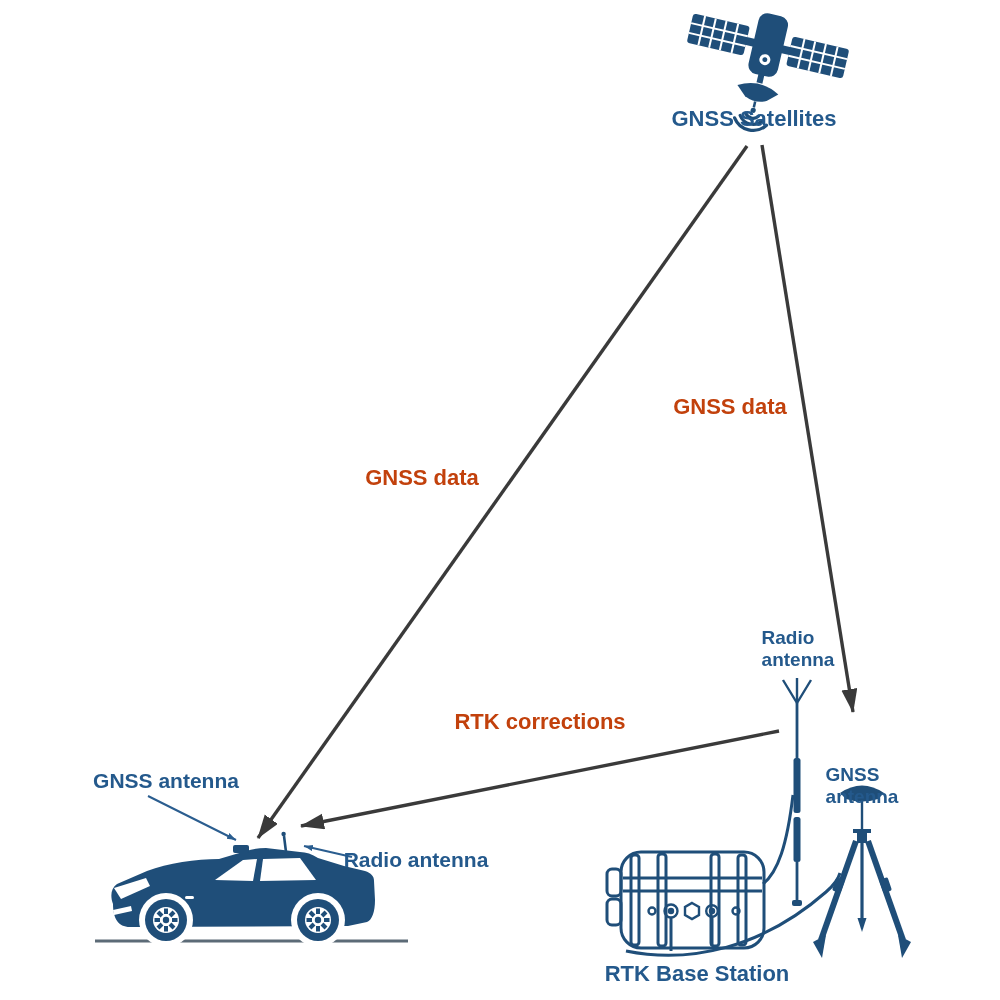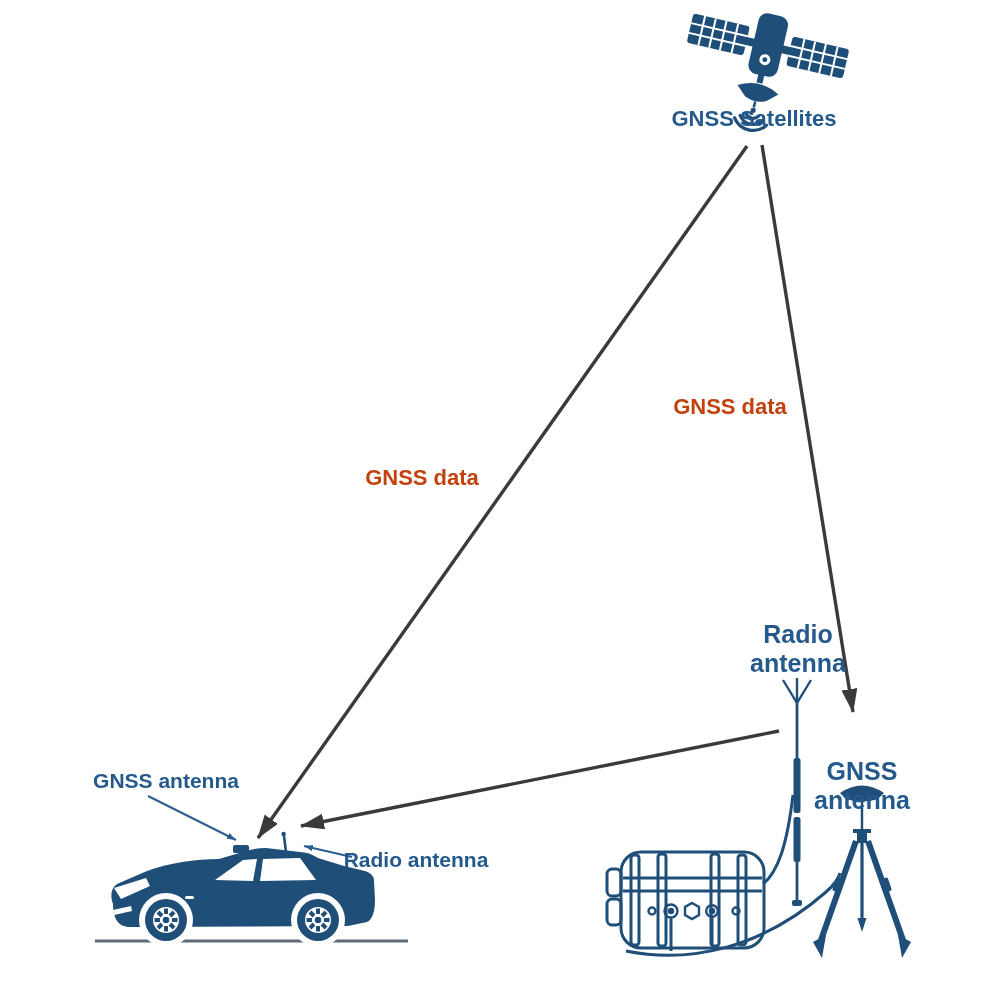--- a/index.html
+++ b/index.html
@@ -3,27 +3,27 @@
 <meta charset="utf-8">
 <style>
   html,body{margin:0;padding:0;background:#ffffff;}
   .stage{
     position:relative;width:1000px;height:1000px;background:#ffffff;overflow:hidden;
     font-family:"Liberation Sans","DejaVu Sans",sans-serif;
   }
   .stage svg{position:absolute;left:0;top:0;}
   .lbl{
     position:absolute;transform:translate(-50%,-50%);
-    white-space:pre-line;text-align:center;font-weight:600;line-height:1.15;
+    white-space:pre-line;font-weight:600;line-height:1.15;
   }
   .lbl-blue{color:#24598c;}
   .lbl-dark{color:#c2410c;}
   .fs22{font-size:22px;}
   .fs21{font-size:21px;}
-  .fs19{font-size:25px;}
+  .fs19{font-size:19px;}
 </style>
 </head>
 <body>
 
 <div class="stage">
 
 <svg width="1000" height="1000" viewBox="0 0 1000 1000">
   <defs>
     <marker id="arrowDark" markerUnits="userSpaceOnUse" markerWidth="26" markerHeight="18" refX="23" refY="8" orient="auto">
       <path d="M0,0 L24,8 L0,16 Z" fill="#3a3a3a"></path>
@@ -199,25 +199,27 @@
     <path d="M 911 942 L 898 935 L 902 958 Z" fill="#1f4e79"></path>
   </g>
 </svg>
 
   <div class="lbl lbl-blue fs22" style="left:754px;top:119px;">GNSS Satellites</div>
 
   <div class="lbl lbl-dark fs22" style="left:422px;top:478px;">GNSS data</div>
 
   <div class="lbl lbl-dark fs22" style="left:730px;top:407px;">GNSS data</div>
 
+  <div class="lbl lbl-dark fs22" style="left:540px;top:722px;">RTK corrections</div>
 
   <div class="lbl lbl-blue fs21" style="left:166px;top:781px;">GNSS antenna</div>
 
   <div class="lbl lbl-blue fs21" style="left:416px;top:860px;">Radio antenna</div>
 
   <div class="lbl lbl-blue fs19" style="left:798px;top:649px;">Radio
 antenna</div>
 
   <div class="lbl lbl-blue fs19" style="left:862px;top:786px;">GNSS
 antenna</div>
 
+  <div class="lbl lbl-blue fs22" style="left:697px;top:974px;">RTK Base Station</div>
 
 </div>
 
 </body></html>

